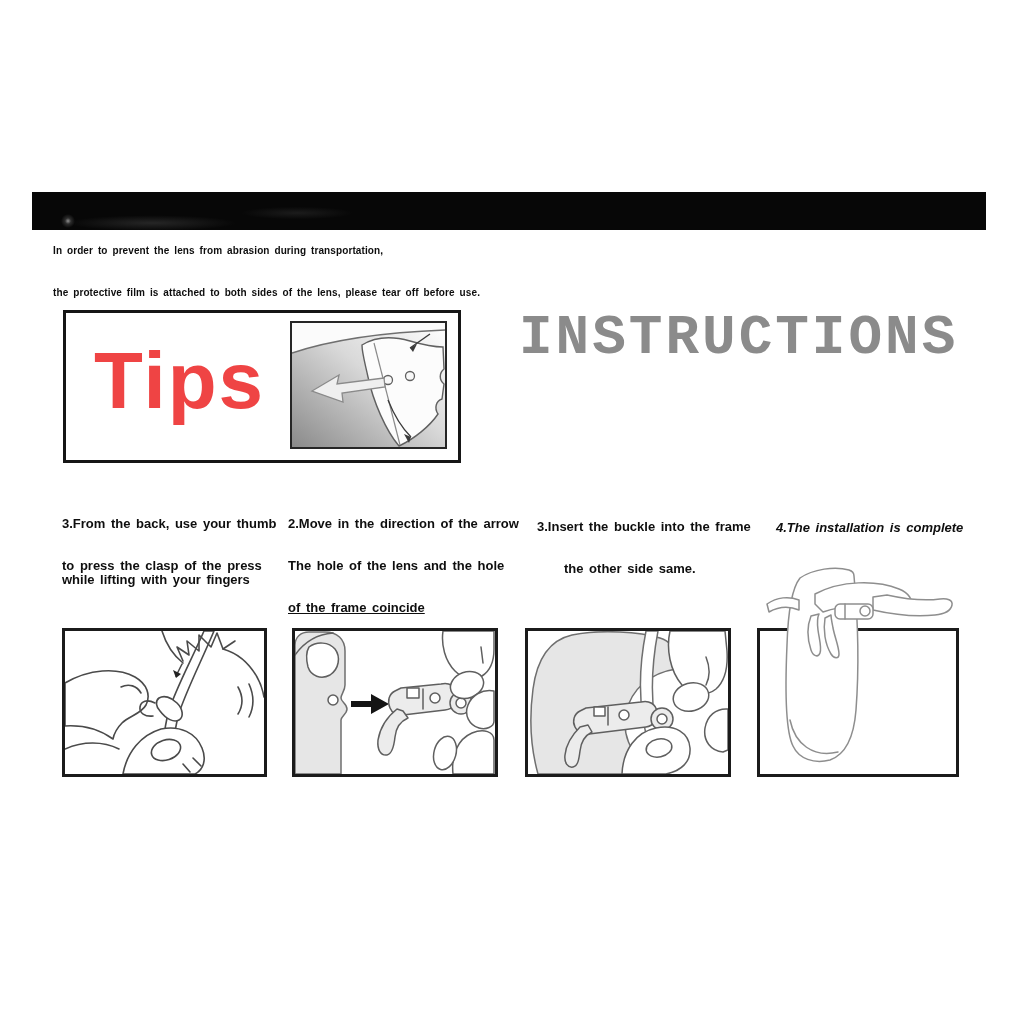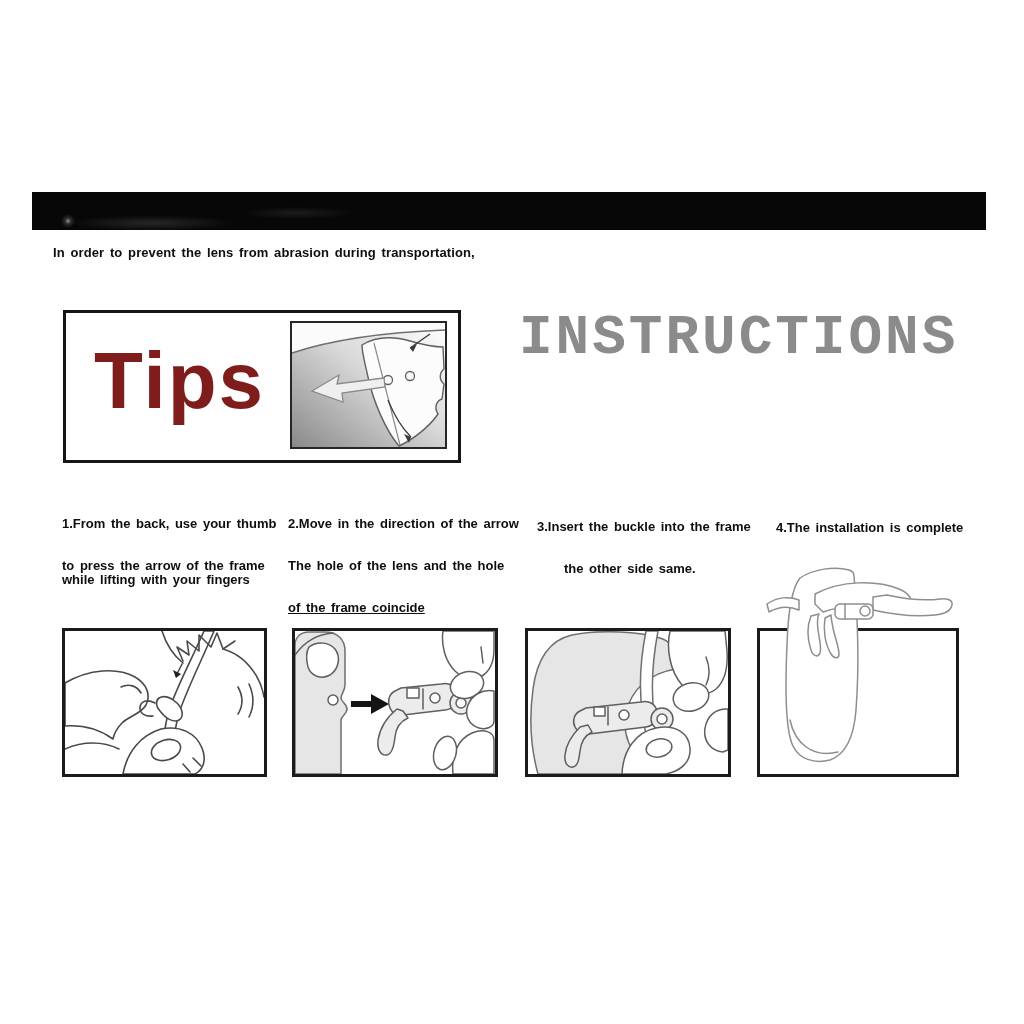--- a/index.html
+++ b/index.html
@@ -10,26 +10,26 @@
   
   .topbar{position:absolute;left:32px;top:192px;width:954px;height:38px;background:#070707;}
   .topbar .smudge{
     position:absolute;left:0;top:0;width:100%;height:100%;
     background:
       radial-gradient(circle at 36px 29px, rgba(255,255,255,.55) 0px, rgba(255,255,255,.15) 3px, rgba(255,255,255,0) 7px),
       radial-gradient(ellipse 120px 11px at 120px 31px, rgba(110,110,110,.30), rgba(0,0,0,0) 70%),
       radial-gradient(ellipse 80px 9px at 265px 21px, rgba(90,90,90,.25), rgba(0,0,0,0) 70%);
   }
   
-  .intro{position:absolute;font-weight:bold;font-size:13px;letter-spacing:.1px;word-spacing:2px;white-space:nowrap;}
+  .intro{position:absolute;font-weight:bold;font-size:10px;letter-spacing:.1px;word-spacing:2px;white-space:nowrap;}
   .intro.l1{left:53px;top:245px;}
   .intro.l2{left:53px;top:287px;}
   
   .tips-box{position:absolute;left:63px;top:310px;width:392px;height:147px;border:3px solid #161616;background:#fff;}
-  .tips-label{position:absolute;left:28px;top:28px;font-size:80px;font-weight:bold;color:#7f1d1d;letter-spacing:2px;line-height:1;}
+  .tips-label{position:absolute;left:28px;top:28px;font-size:80px;font-weight:bold;color:#ef4444;letter-spacing:2px;line-height:1;}
   .tips-illo{position:absolute;left:224px;top:8px;width:157px;height:128px;border:2px solid #262626;box-sizing:border-box;}
   .tips-illo svg{display:block;width:100%;height:100%;}
   
   .heading{position:absolute;font-family:Liberation Mono, monospace;font-weight:bold;color:#8b8b8b;font-size:56px;letter-spacing:3px;line-height:1;white-space:nowrap;}
   .heading.h1{left:519px;top:310px;}
   .heading.h2{left:519px;top:379px;}
   
   .step-line{position:absolute;font-weight:bold;font-size:13px;letter-spacing:0px;word-spacing:2px;white-space:nowrap;}
   
   .ibox{position:absolute;top:628px;height:149px;border:3px solid #1b1b1b;background:#fff;box-sizing:border-box;}
@@ -44,20 +44,21 @@
 </head>
 <body>
 
 <div class="canvas">
 
   <div class="topbar">
     <div class="smudge"></div>
   </div>
 
   <div class="intro l1">In order to prevent the lens from abrasion during transportation,</div>
+  <div class="intro l2">the protective film is attached to both sides of the lens, please tear off before use.</div>
 
   <div class="tips-box">
     <div class="tips-label">Tips</div>
     <div class="tips-illo">
       <svg viewBox="0 0 153 124">
         <defs>
           <linearGradient id="g1" x1="0" y1="1" x2="1" y2="0">
             <stop offset="0" stop-color="#8a8a8a"></stop>
               <stop offset="0.55" stop-color="#d9d9d9"></stop>
               <stop offset="1" stop-color="#ffffff"></stop>
@@ -74,32 +75,32 @@
         <path d="M138,11 L118,25" fill="none" stroke="#3a3a3a" stroke-width="1.4"></path>
         <path d="M118,25 L125,21 L121,29 Z" fill="#3a3a3a"></path>
         <path d="M96,77 C102,92 110,105 119,114" fill="none" stroke="#3a3a3a" stroke-width="1.3"></path>
         <path d="M119,114 L112,111 L117,120 Z" fill="#3a3a3a"></path>
       </svg>
     </div>
   </div>
 
   <div class="heading h1">INSTRUCTIONS</div>
 
-  <div class="step-line" style="left:62px;top:516px;">1.From the back, use your thumb</div>
-  <div class="step-line" style="left:62px;top:558px;">to press the arrow of the frame</div>
+  <div class="step-line" style="left:62px;top:516px;">3.From the back, use your thumb</div>
+  <div class="step-line" style="left:62px;top:558px;">to press the clasp of the press</div>
   <div class="step-line" style="left:62px;top:572px;">while lifting with your fingers</div>
 
   <div class="step-line" style="left:288px;top:516px;">2.Move in the direction of the arrow</div>
   <div class="step-line" style="left:288px;top:558px;">The hole of the lens and the hole</div>
   <div class="step-line" style="left:288px;top:600px;text-decoration:underline;">of the frame coincide</div>
 
   <div class="step-line" style="left:537px;top:519px;">3.Insert the buckle into the frame</div>
   <div class="step-line" style="left:564px;top:561px;">the other side same.</div>
 
-  <div class="step-line" style="left:776px;top:520px;">4.The installation is complete</div>
+  <div class="step-line" style="left:776px;top:520px;font-style:italic;">4.The installation is complete</div>
 
   <div class="ibox" id="box1">
     <svg viewBox="0 0 199 143" stroke="#4a4a4a" stroke-width="1.6" fill="none" stroke-linecap="round" stroke-linejoin="round">
       <path d="M139,0 C126,30 111,57 103,82 C98,105 96,122 98,141 L108,142 C106,124 108,108 113,85 C121,60 136,31 149,0 Z" fill="#ffffff"></path>
       <path d="M97,0 C101,13 108,24 118,32"></path>
       <path d="M118,30 L112,16 L124,24 L122,10 L134,20 L134,4 L146,16 L152,2 L158,18 L170,10"></path>
       <path d="M158,18 C172,22 184,32 192,46 C196,53 198,60 199,66"></path>
       <path d="M173,56 C178,65 178,75 173,83"></path>
       <path d="M184,53 C189,64 189,76 184,86"></path>
       <path d="M0,52 C24,38 52,36 70,46 C82,53 86,64 81,74 C76,83 64,85 57,92 C52,97 49,103 48,108 C34,98 16,94 0,95 Z" fill="#ffffff"></path>

